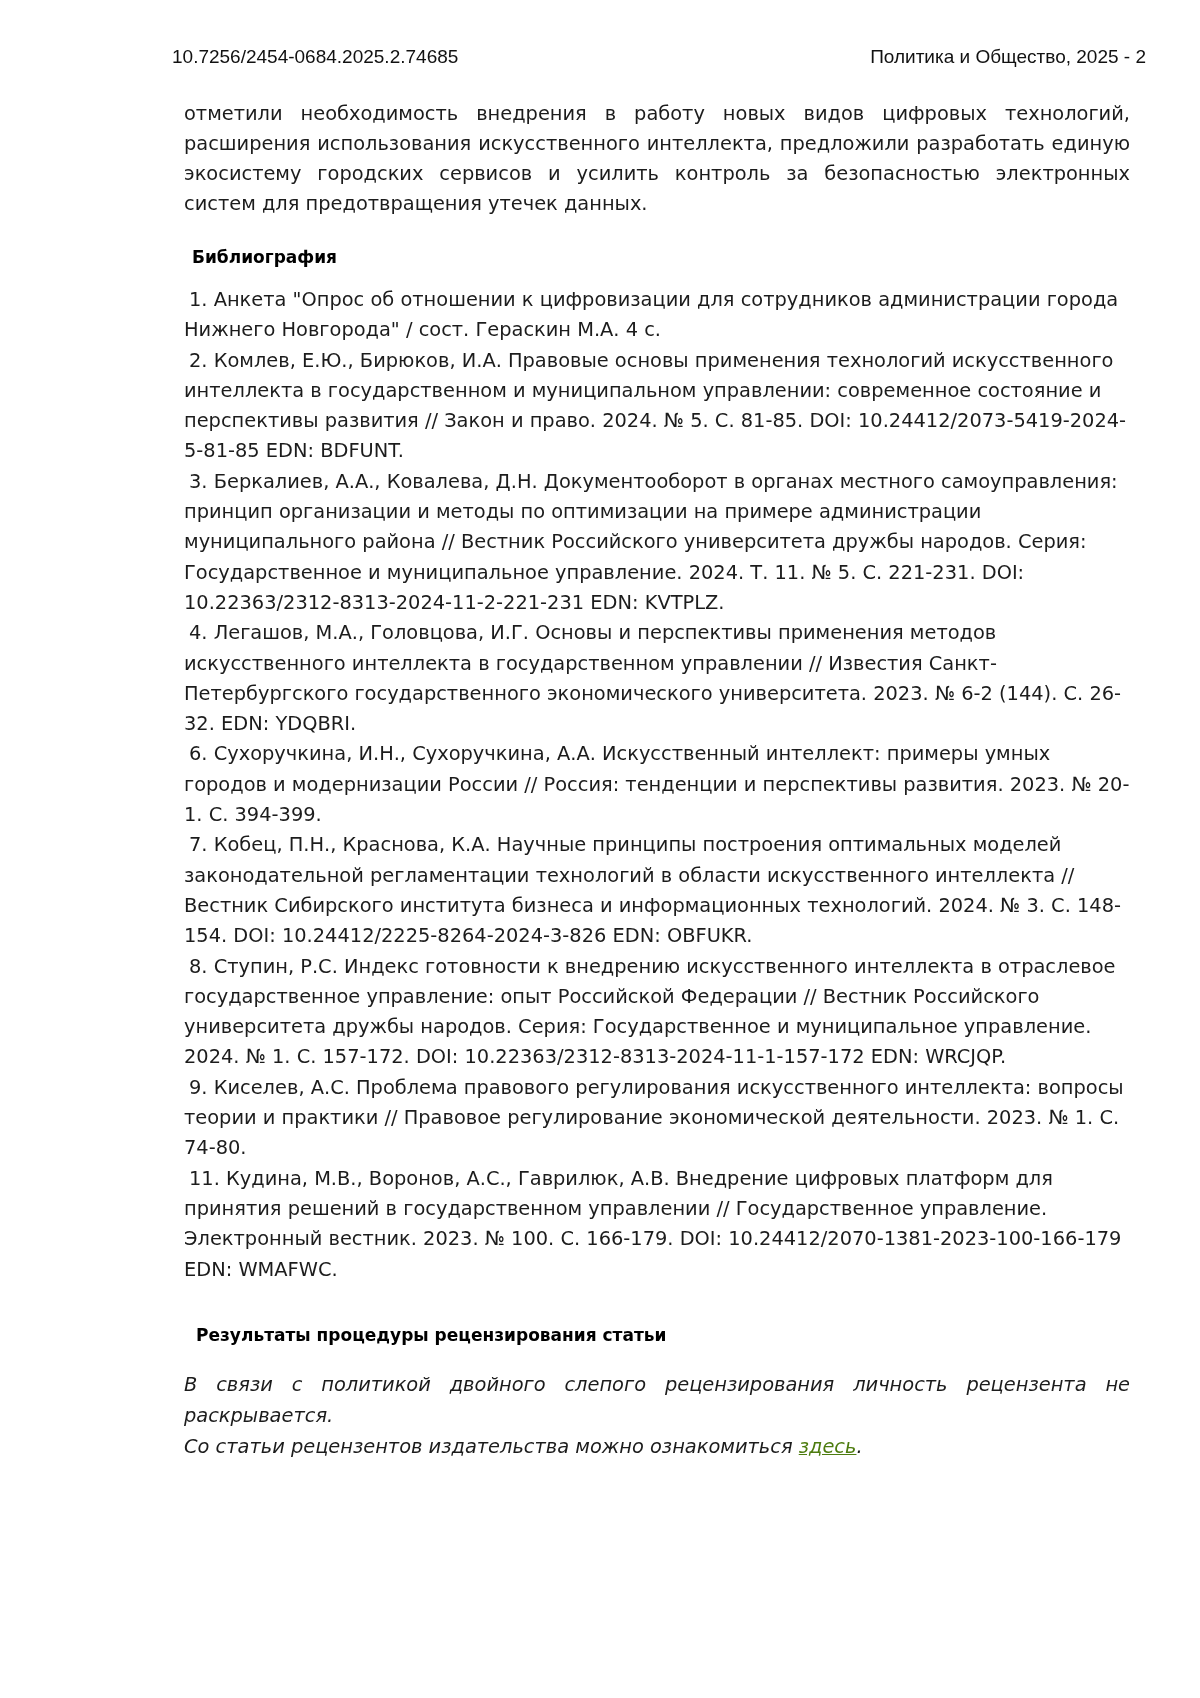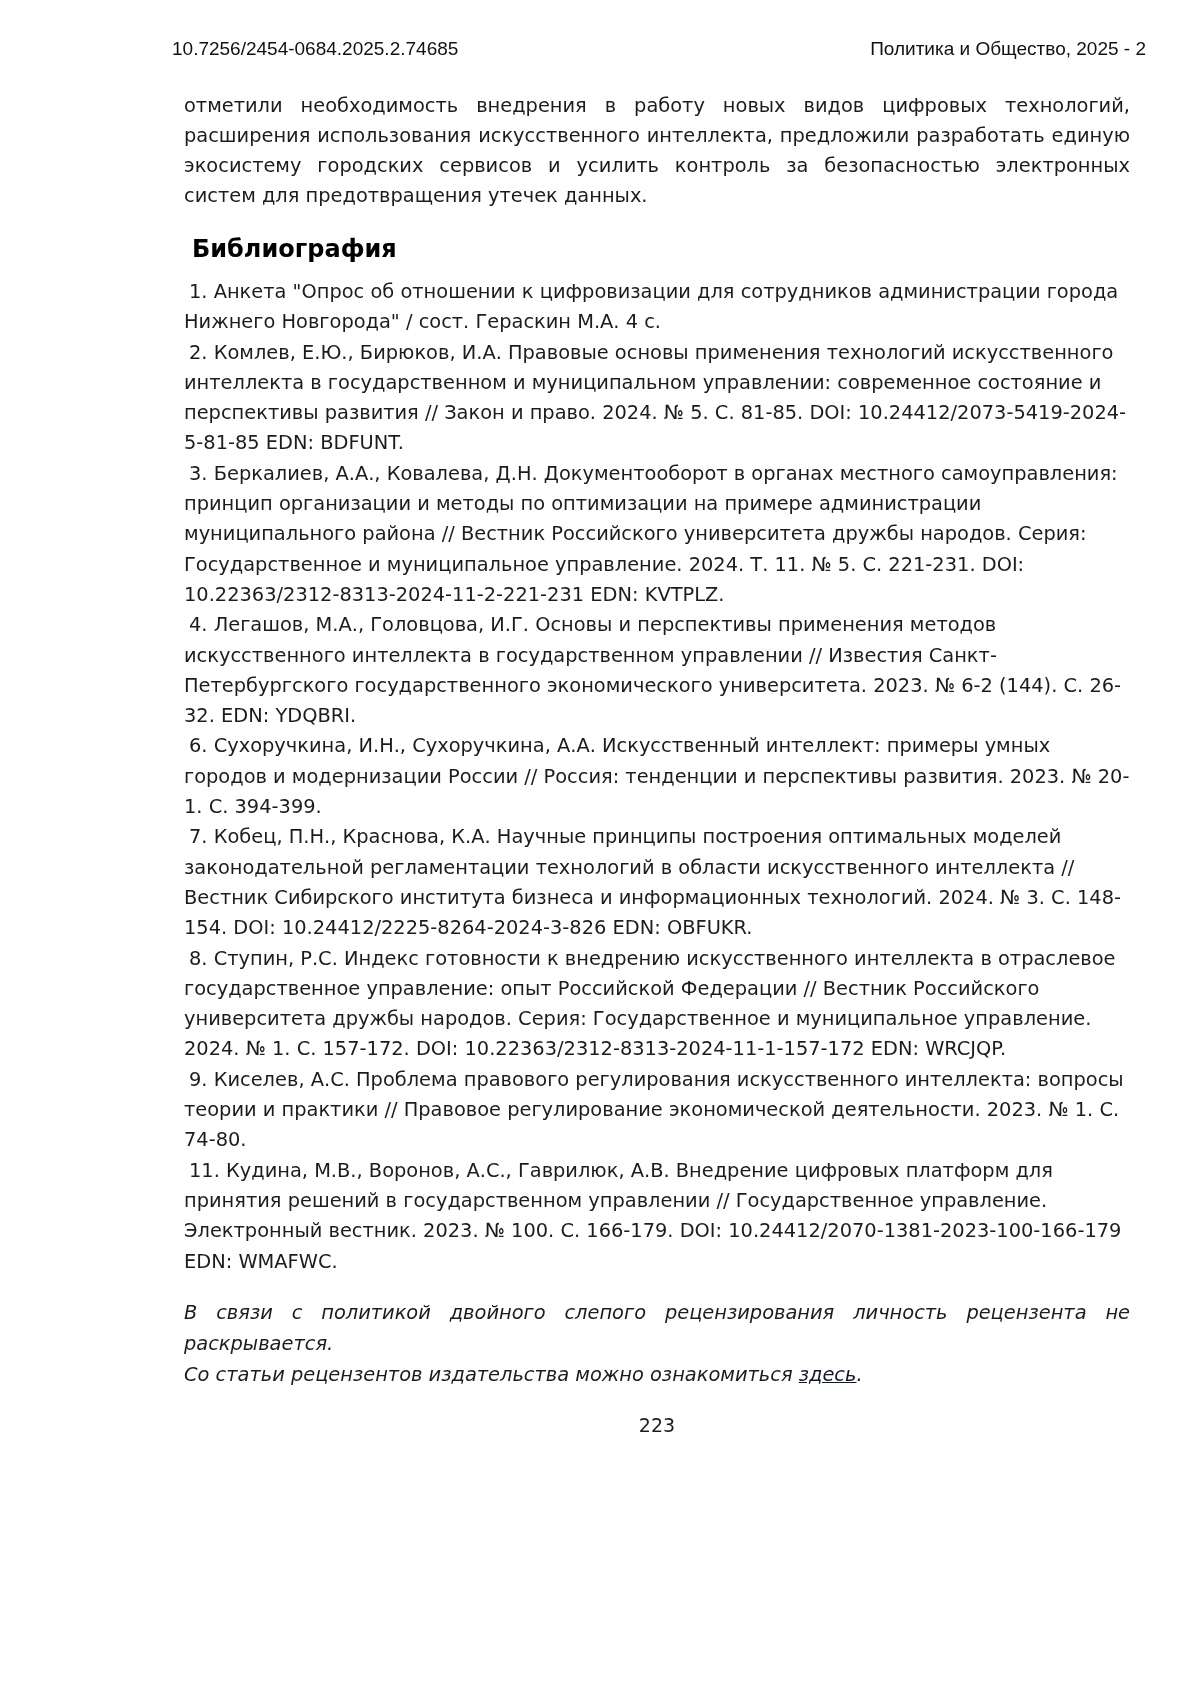--- a/index.html
+++ b/index.html
@@ -1,21 +1,21 @@
 <!DOCTYPE html>
 <html lang="ru"><head>
 <meta charset="utf-8">
 <style>
   * { margin: 0; padding: 0; box-sizing: border-box; }
   html, body { background: #ffffff; }
   .page {
     position: relative;
     width: 1200px;
     height: 1454px;
-    margin: 4px auto;
+    margin: 12px auto;
     background: #ffffff;
     overflow: hidden;
     font-family: "DejaVu Sans", sans-serif;
     color: #1c1c1c;
   }
   .header {
     display: flex;
     justify-content: space-between;
     align-items: baseline;
     padding: 34px 54px 0 172px;
@@ -26,21 +26,21 @@
   .content {
     padding: 0 70px 0 184px;
   }
   .lead {
     margin-top: 31px;
     font-size: 19.4px;
     line-height: 30px;
     text-align: justify;
   }
   .heading {
-    font-size: 24px;
+    font-size: 17px;
     line-height: 28px;
     font-weight: bold;
     color: #000000;
     margin: 24px 0 0 8px;
   }
   .heading.results {
     margin: 36px 0 0 12px;
   }
   .bib-list { margin-top: 14px; }
   .bib-item {
@@ -50,21 +50,21 @@
     text-indent: 5px;
   }
   .review {
     margin-top: 20px;
     font-style: italic;
     font-size: 19.4px;
     line-height: 31px;
   }
   .review .justify { text-align: justify; }
   .review a.link {
-    color: #0f172a;
+    color: #4d7c0f;
   }
   .page-number {
     margin-top: 24px;
     text-align: center;
     font-size: 19px;
     color: #1c1c1c;
   }
 </style>
 </head>
 <body>
@@ -87,20 +87,21 @@
       <p class="bib-item">2. Комлев, Е.Ю., Бирюков, И.А. Правовые основы применения технологий искусственного интеллекта в государственном и муниципальном управлении: современное состояние и перспективы развития // Закон и право. 2024. № 5. С. 81-85. DOI: 10.24412/2073-5419-2024-5-81-85 EDN: BDFUNT.</p>
       <p class="bib-item">3. Беркалиев, А.А., Ковалева, Д.Н. Документооборот в органах местного самоуправления: принцип организации и методы по оптимизации на примере администрации муниципального района // Вестник Российского университета дружбы народов. Серия: Государственное и муниципальное управление. 2024. Т. 11. № 5. С. 221-231. DOI: 10.22363/2312-8313-2024-11-2-221-231 EDN: KVTPLZ.</p>
       <p class="bib-item">4. Легашов, М.А., Головцова, И.Г. Основы и перспективы применения методов искусственного интеллекта в государственном управлении // Известия Санкт-Петербургского государственного экономического университета. 2023. № 6-2 (144). С. 26-32. EDN: YDQBRI.</p>
       <p class="bib-item">6. Сухоручкина, И.Н., Сухоручкина, А.А. Искусственный интеллект: примеры умных городов и модернизации России // Россия: тенденции и перспективы развития. 2023. № 20-1. С. 394-399.</p>
       <p class="bib-item">7. Кобец, П.Н., Краснова, К.А. Научные принципы построения оптимальных моделей законодательной регламентации технологий в области искусственного интеллекта // Вестник Сибирского института бизнеса и информационных технологий. 2024. № 3. С. 148-154. DOI: 10.24412/2225-8264-2024-3-826 EDN: OBFUKR.</p>
       <p class="bib-item">8. Ступин, Р.С. Индекс готовности к внедрению искусственного интеллекта в отраслевое государственное управление: опыт Российской Федерации // Вестник Российского университета дружбы народов. Серия: Государственное и муниципальное управление. 2024. № 1. С. 157-172. DOI: 10.22363/2312-8313-2024-11-1-157-172 EDN: WRCJQP.</p>
       <p class="bib-item">9. Киселев, А.С. Проблема правового регулирования искусственного интеллекта: вопросы теории и практики // Правовое регулирование экономической деятельности. 2023. № 1. С. 74-80.</p>
       <p class="bib-item">11. Кудина, М.В., Воронов, А.С., Гаврилюк, А.В. Внедрение цифровых платформ для принятия решений в государственном управлении // Государственное управление. Электронный вестник. 2023. № 100. С. 166-179. DOI: 10.24412/2070-1381-2023-100-166-179 EDN: WMAFWC.</p>
     </div>
 
+    <h2 class="heading results">Результаты процедуры рецензирования статьи</h2>
 
     <div class="review">
       <p class="justify">В связи с политикой двойного слепого рецензирования личность рецензента не раскрывается.</p>
       <p><span>Со статьи рецензентов издательства можно ознакомиться </span><a href="#" class="link">здесь</a><span>.</span></p>
     </div>
 
     <div class="page-number">223</div>
 
   </main>
 </div>

